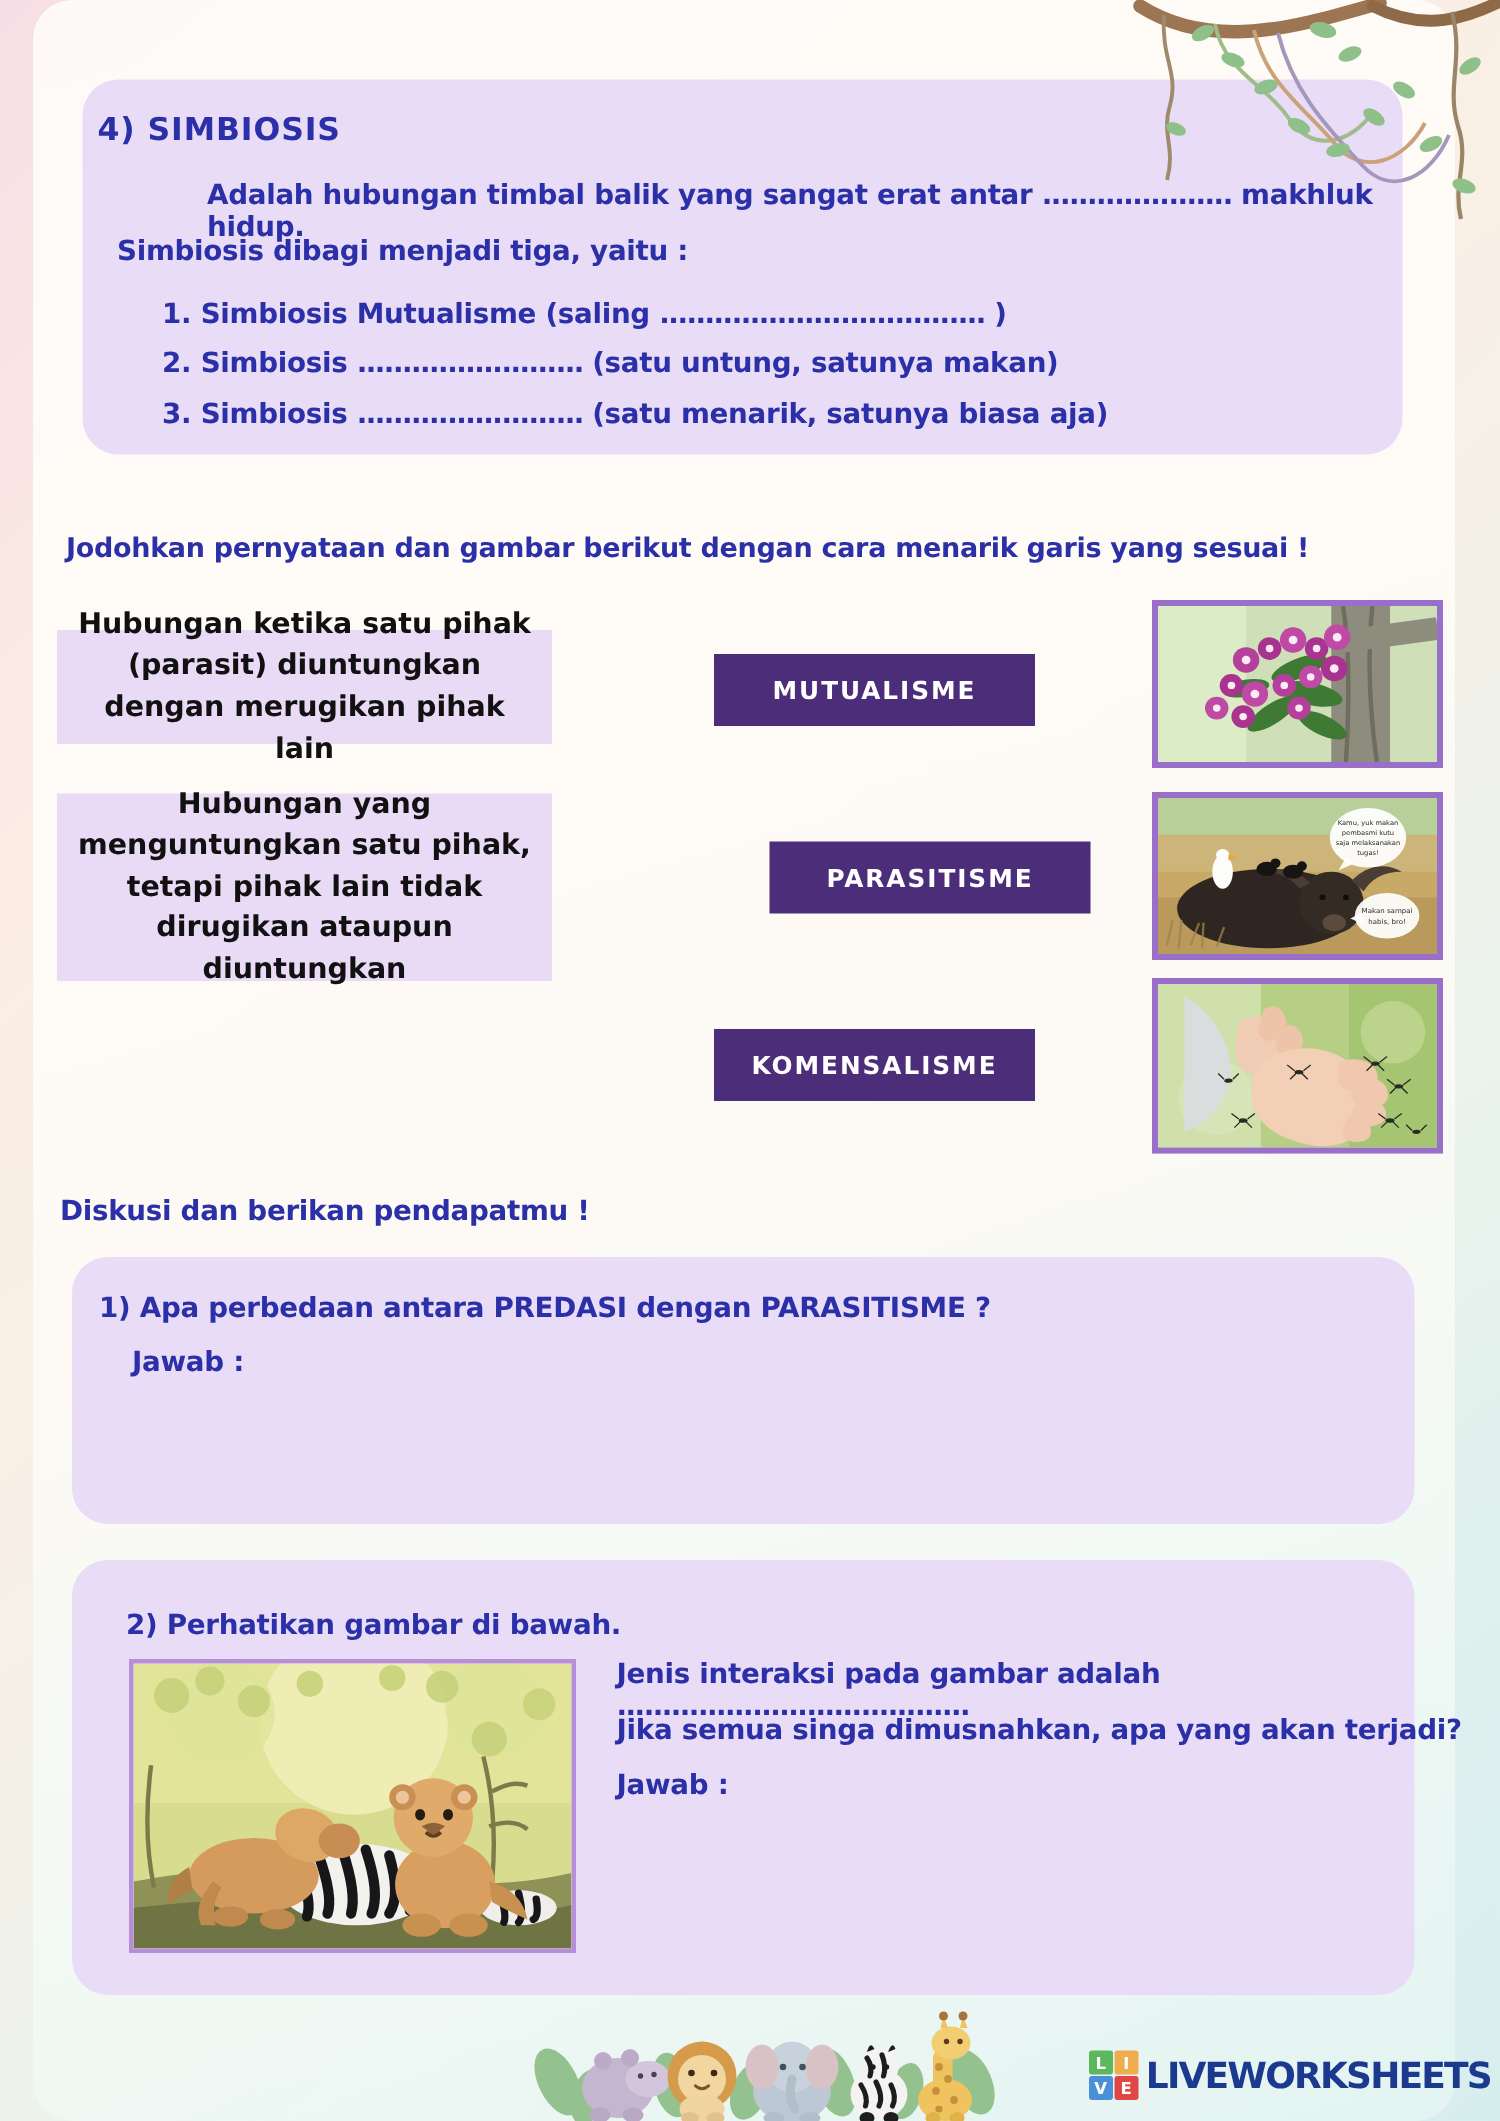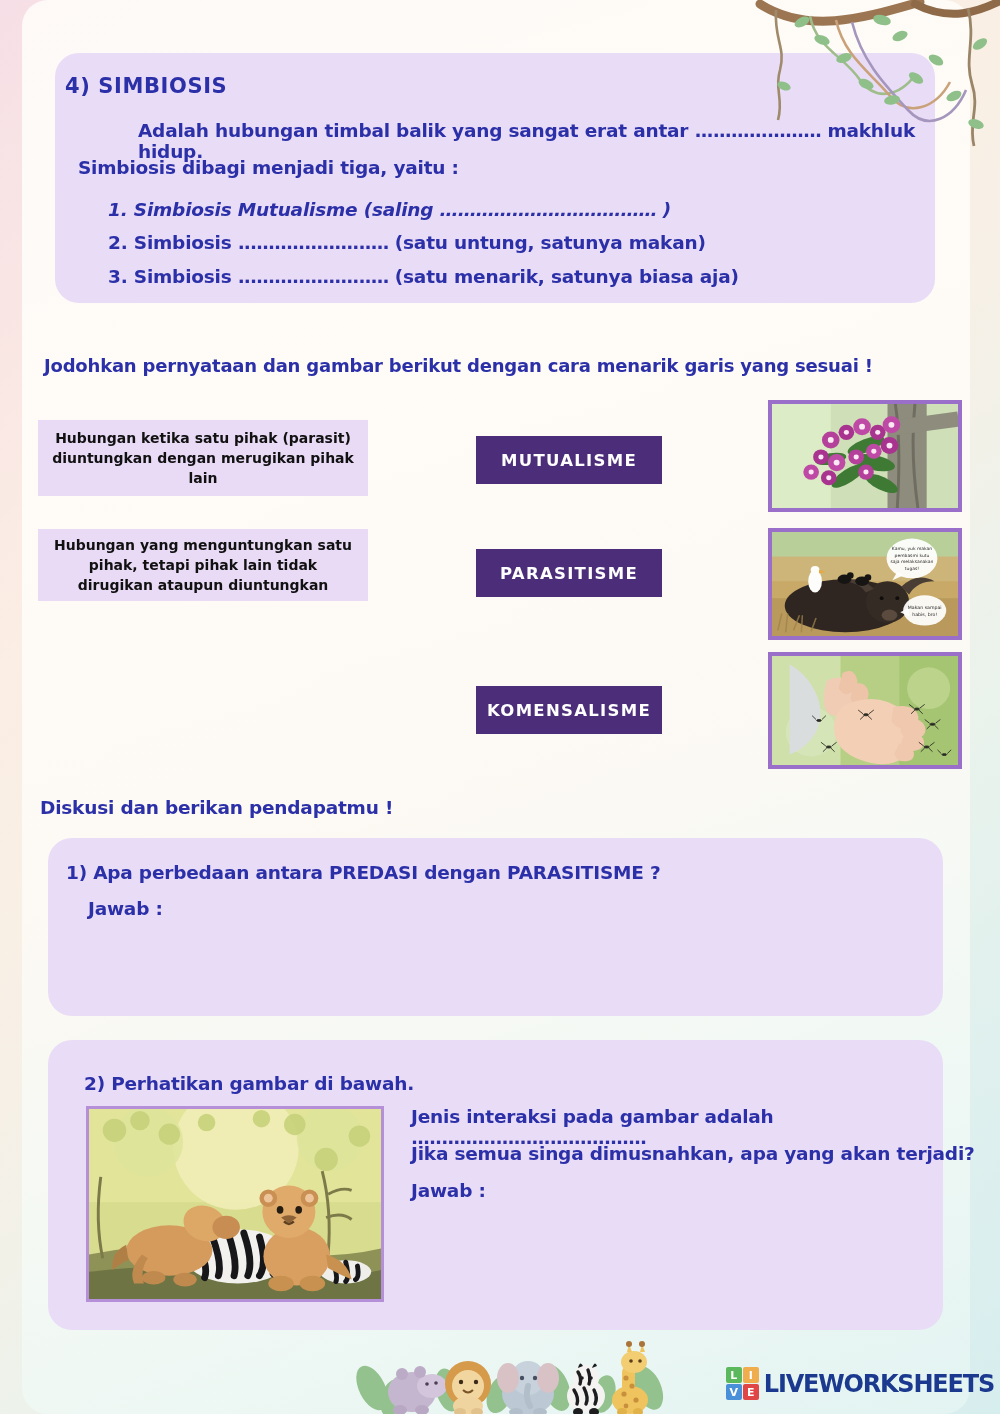--- a/index.html
+++ b/index.html
@@ -110,21 +110,21 @@
     left: 78px;
     top: 157px;
     font-size: 18.5px;
   }
 
   .def-item {
     position: absolute;
     font-size: 18.5px;
     left: 108px;
   }
-  .def-item.i1 { top: 199px; font-style: italic; }
+  .def-item.i1 { top: 199px; }
   .def-item.i2 { top: 232px; }
   .def-item.i3 { top: 266px; }
 
   .dots { letter-spacing: -1px; font-weight: bold; }
 
   
   .instr-match {
     position: absolute;
     left: 44px;
     top: 355px;
@@ -141,49 +141,49 @@
   }
 
   .stmt-box {
     position: absolute;
     left: 38px;
     width: 330px;
     background: #e9daf6;
     color: #111111;
     font-family: "DejaVu Sans", sans-serif;
     font-weight: bold;
-    font-size: 14px;
+    font-size: 19px;
     line-height: 1.45;
     text-align: center;
     display: flex;
     align-items: center;
     justify-content: center;
     padding: 4px 14px;
   }
   .stmt-box.s1 { top: 22px;  height: 76px; }
-  .stmt-box.s2 { top: 131px; height: 72px; }
+  .stmt-box.s2 { top: 131px; height: 125px; }
   .stmt-box.s3 { top: 275px; height: 73px; }
 
   .term-btn {
     position: absolute;
     left: 476px;
-    width: 186px;
+    width: 214px;
     height: 48px;
     background: #4b2d79;
     color: #ffffff;
     font-family: "DejaVu Sans", sans-serif;
     font-weight: bold;
     font-size: 16.5px;
     letter-spacing: 1.3px;
     display: flex;
     align-items: center;
     justify-content: center;
   }
   .term-btn.t1 { top: 38px; }
-  .term-btn.t2 { top: 151px; }
+  .term-btn.t2 { top: 163px; margin-left: 37px; }
   .term-btn.t3 { top: 288px; }
 
   .pic-frame {
     position: absolute;
     left: 768px;
     width: 194px;
     height: 110px;
     border: 4px solid #9a6fc9;
     overflow: hidden;
     background: #ddd;

